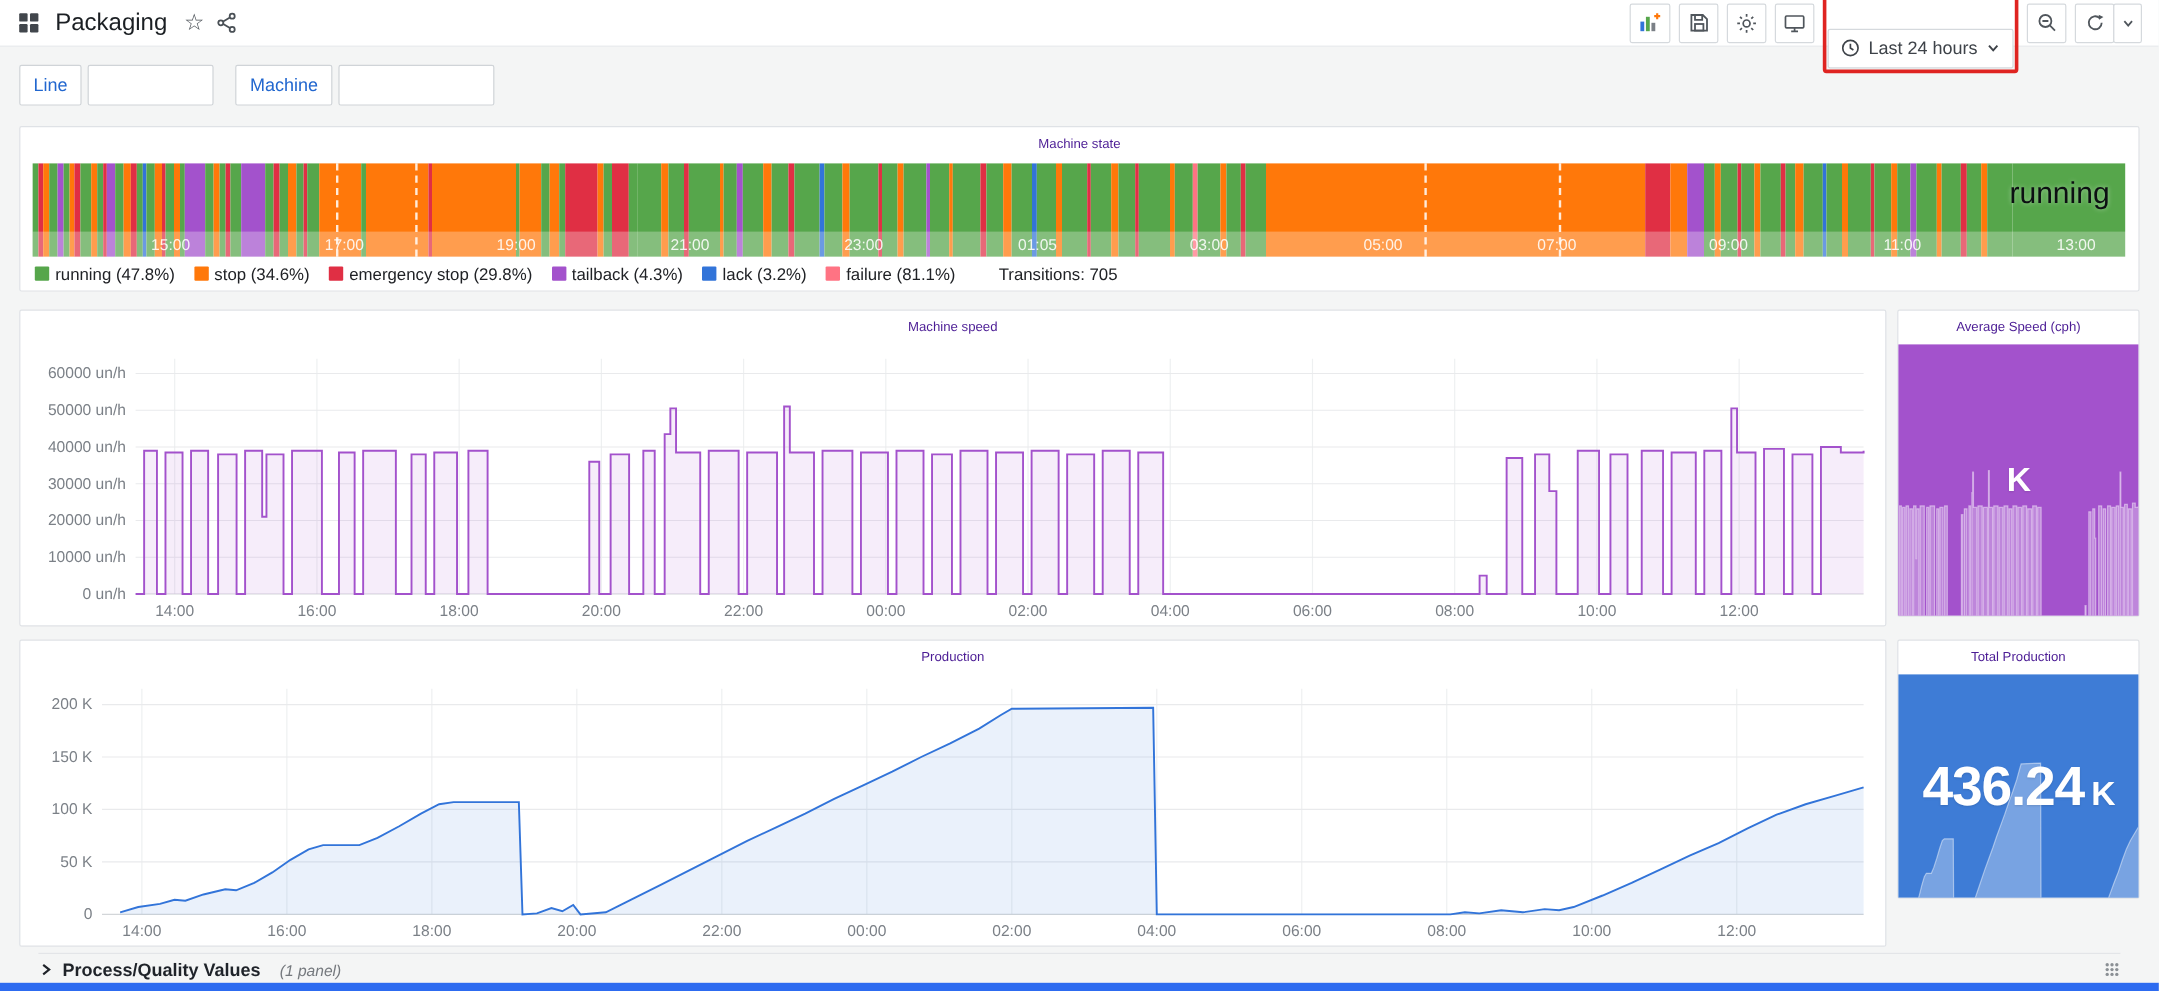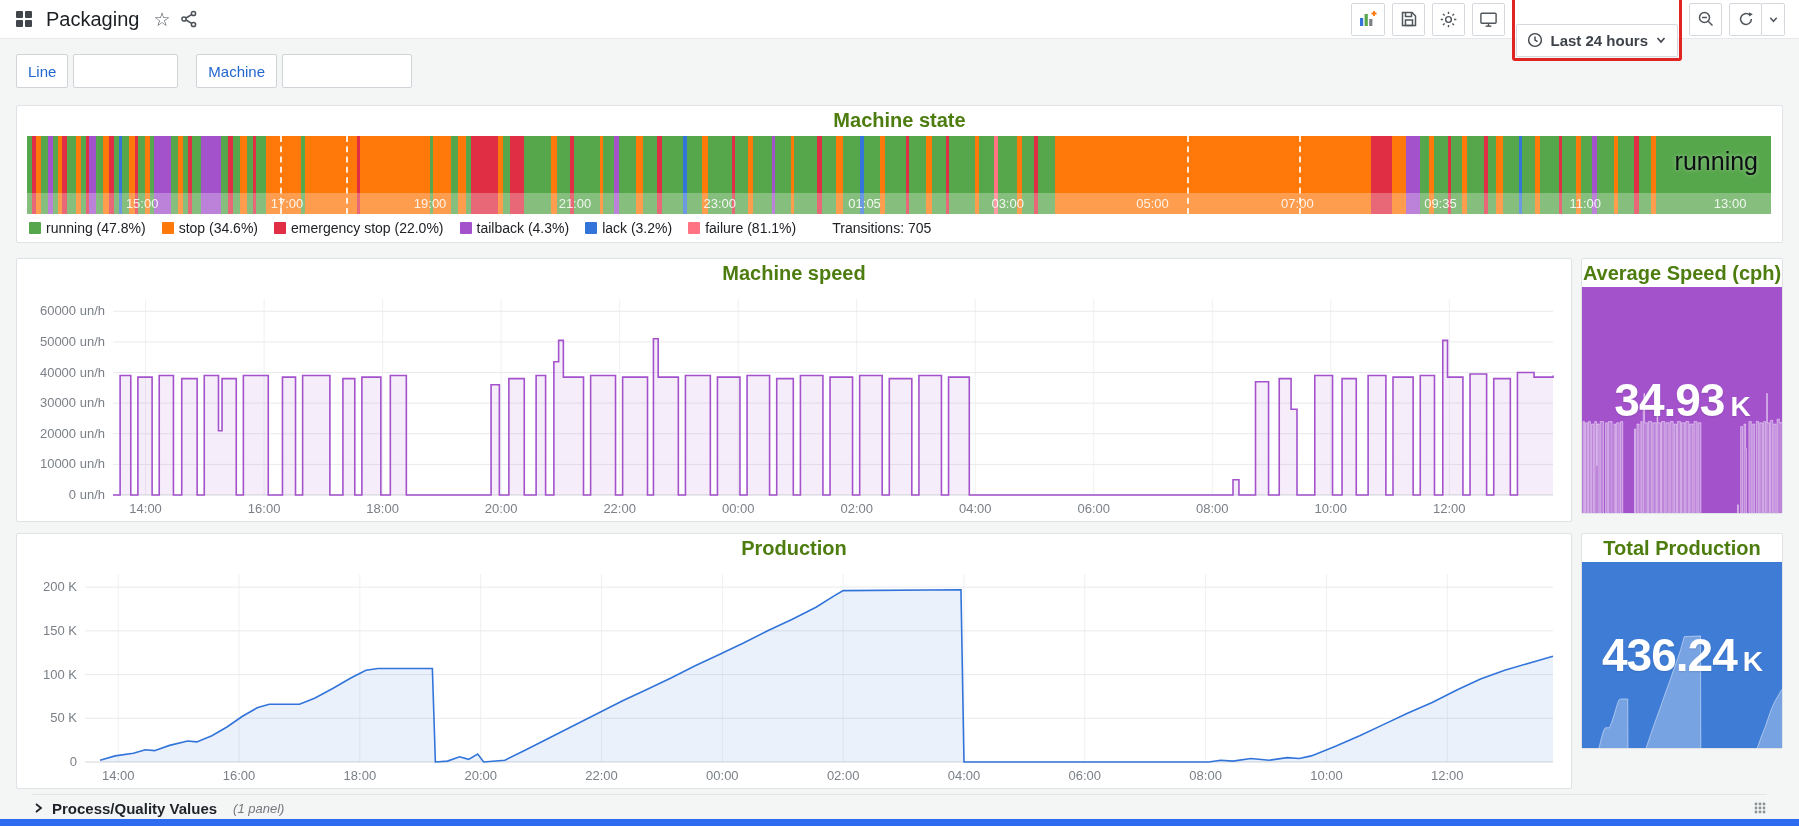--- a/index.html
+++ b/index.html
@@ -19,21 +19,21 @@
   .h-left { display:flex; align-items:center; gap:10px; }
   .dash-title { font-size:20px; color:#1b1f23; font-weight:400; margin:0 4px 0 2px; }
   .h-icon { color:#4a5056; display:flex; align-items:center; }
   .star-glyph { font-size:19px; line-height:1; color:#4a5056; }
   .h-right { margin-left:auto; display:flex; align-items:center; gap:7px; }
   .tool-btn {
     height:33px; min-width:33px; border:1px solid #d5d9dd; border-radius:2px;
     background:#fff; display:flex; align-items:center; justify-content:center;
     color:#50565c; cursor:pointer; padding:0 6px;
   }
-  .time-btn { padding:0 10px; gap:7px; font-size:15px; color:#3e4349; font-weight:700; white-space:nowrap;margin-top:42px; }
+  .time-btn { padding:0 10px; gap:7px; font-size:15px; color:#3e4349; font-weight:400; white-space:nowrap;margin-top:42px; }
   .annotation-box { border:3px solid #df2421; border-radius:3px; padding:1px; display:flex; }
   .btn-group { display:flex; }
   .btn-group .tool-btn + .tool-btn { margin-left:-1px; min-width:24px; padding:0 3px; }
   
   .filters { display:flex; gap:18px; padding:15px 16px 0 16px; align-items:center; }
   .filter-pair { display:flex; gap:5px; }
   .filter-chip {
     height:34px; padding:0 11px; background:#fff; border:1px solid #d0d4d8;
     border-radius:2px; color:#2267cf; font-size:15px; display:flex; align-items:center;
   }
@@ -41,21 +41,21 @@
     height:34px; background:#fff; border:1px solid #d0d4d8; border-radius:2px;
     font-size:15px; padding:0 8px; color:#1f2126; font-family:"Liberation Sans",sans-serif;
   }
   .filter-input.line { width:105px; }
   .filter-input.machine { width:130px; }
   
   .dashboard { padding:0 16px; }
   .panel { background:#fff; border:1px solid #dfe2e6; border-radius:2px; position:relative; }
   .panel-title {
     height:28px; display:flex; align-items:center; justify-content:center;
-    font-size:20px; font-weight:700; color:#4d7c0f; cursor:pointer;
+    font-size:11px; font-weight:400; color:#4c1d95; cursor:pointer;
   }
   
   .state-panel { margin-top:17px; height:138px; display:flex; flex-direction:column; }
   .state-band-wrap { position:relative; margin:2px 10px 0 10px; height:78px; }
   .state-band { position:absolute; inset:0; display:flex; overflow:hidden; }
   .state-band > div { height:100%; }
   .band-dim { position:absolute; left:0; right:0; bottom:0; height:21px; background:rgba(255,255,255,0.28); pointer-events:none; }
   .band-tick { position:absolute; bottom:3px; transform:translateX(-50%); color:rgba(255,255,255,0.88); font-size:13px; pointer-events:none; }
   .ann-line { position:absolute; top:0; bottom:0; width:0; border-left:2px dashed rgba(255,255,255,0.85); pointer-events:none; }
   .current-state {
@@ -343,39 +343,39 @@
       <div id="state-ticks">
           <span class="band-tick" style="left: 6.6%;">15:00</span>
           <span class="band-tick" style="left: 14.9%;">17:00</span>
           <span class="band-tick" style="left: 23.1%;">19:00</span>
           <span class="band-tick" style="left: 31.4%;">21:00</span>
           <span class="band-tick" style="left: 39.7%;">23:00</span>
           <span class="band-tick" style="left: 48%;">01:05</span>
           <span class="band-tick" style="left: 56.2%;">03:00</span>
           <span class="band-tick" style="left: 64.5%;">05:00</span>
           <span class="band-tick" style="left: 72.8%; text-align: center;">07:00</span>
-          <span class="band-tick" style="left: 81%;">09:35</span>
+          <span class="band-tick" style="left: 81%;">09:00</span>
           <span class="band-tick" style="left: 89.3%;">11:00</span>
           <span class="band-tick" style="left: 97.6%;">13:00</span>
         </div>
       <div class="current-state">running</div>
     </div>
     <div class="state-legend">
       <span id="legend-items" style="display:flex;gap:16px;align-items:center;">
           <span class="legend-item">
             <span class="legend-swatch" style="background: rgb(86, 166, 75);"></span>
             <span>running (47.8%)</span>
           </span>
           <span class="legend-item">
             <span class="legend-swatch" style="background: rgb(255, 120, 10);"></span>
             <span>stop (34.6%)</span>
           </span>
           <span class="legend-item">
             <span class="legend-swatch" style="background: rgb(224, 47, 68);"></span>
-            <span>emergency stop (22.0%)</span>
+            <span>emergency stop (29.8%)</span>
           </span>
           <span class="legend-item">
             <span class="legend-swatch" style="background: rgb(163, 82, 204);"></span>
             <span>tailback (4.3%)</span>
           </span>
           <span class="legend-item">
             <span class="legend-swatch" style="background: rgb(50, 116, 217);"></span>
             <span>lack (3.2%)</span>
           </span>
           <span class="legend-item">
@@ -438,21 +438,20 @@
     <div class="panel stat-panel speed">
       <div class="panel-title">Average Speed (cph)</div>
       <div class="stat-fill" id="avg-speed-fill" style="background: rgb(163, 82, 204);">
         <div class="spark speed" id="avg-speed-spark">
             <svg width="200" height="131">
               <path d="M0 131 L0.9876543209876543 131 L0.9876543209876543 35.593837535014 L2.4691358024691357 35.593837535014 L2.4691358024691357 131 L3.45679012345679 131 L3.45679012345679 36.81699346405229 L5.432098765432099 36.81699346405229 L5.432098765432099 131 L6.419753086419753 131 L6.419753086419753 35.593837535014 L8.395061728395062 35.593837535014 L8.395061728395062 131 L9.547325102880658 131 L9.547325102880658 38.04014939309056 L11.687242798353909 38.04014939309056 L11.687242798353909 131 L12.674897119341564 131 L12.674897119341564 35.593837535014 L14.650205761316872 35.593837535014 L14.650205761316872 79.62745098039215 L15.144032921810698 79.62745098039215 L15.144032921810698 38.04014939309056 L17.11934156378601 38.04014939309056 L17.11934156378601 131 L18.106995884773664 131 L18.106995884773664 35.593837535014 L21.563786008230455 35.593837535014 L21.563786008230455 131 L23.53909465020576 131 L23.53909465020576 36.81699346405229 L25.349794238683128 36.81699346405229 L25.349794238683128 131 L26.337448559670783 131 L26.337448559670783 35.593837535014 L30.12345679012346 35.593837535014 L30.12345679012346 131 L31.934156378600818 131 L31.934156378600818 38.04014939309056 L33.58024691358025 38.04014939309056 L33.58024691358025 131 L34.5679012345679 131 L34.5679012345679 36.81699346405229 L37.20164609053497 36.81699346405229 L37.20164609053497 131 L38.51851851851851 131 L38.51851851851851 35.593837535014 L40.74074074074074 35.593837535014 L40.74074074074074 131 L52.510288065843625 131 L52.510288065843625 42.93277310924368 L53.66255144032921 42.93277310924368 L53.66255144032921 131 L54.97942386831275 131 L54.97942386831275 38.04014939309056 L57.11934156378601 38.04014939309056 L57.11934156378601 131 L58.76543209876542 131 L58.76543209876542 35.593837535014 L60.08230452674896 35.593837535014 L60.08230452674896 131 L61.23456790123457 131 L61.23456790123457 24.58543417366947 L61.89300411522633 24.58543417366947 L61.89300411522633 7.4612511671335255 L62.5514403292181 7.4612511671335255 L62.5514403292181 36.81699346405229 L65.34979423868313 36.81699346405229 L65.34979423868313 131 L66.33744855967079 131 L66.33744855967079 35.593837535014 L69.79423868312757 35.593837535014 L69.79423868312757 131 L70.78189300411523 131 L70.78189300411523 36.81699346405229 L74.23868312757202 36.81699346405229 L74.23868312757202 131 L75.06172839506172 131 L75.06172839506172 6.238095238095241 L75.72016460905348 6.238095238095241 L75.72016460905348 36.81699346405229 L78.5185185185185 36.81699346405229 L78.5185185185185 131 L79.50617283950618 131 L79.50617283950618 35.593837535014 L82.96296296296296 35.593837535014 L82.96296296296296 131 L83.9506172839506 131 L83.9506172839506 36.81699346405229 L87.07818930041152 36.81699346405229 L87.07818930041152 131 L88.06584362139917 131 L88.06584362139917 35.593837535014 L91.19341563786007 35.593837535014 L91.19341563786007 131 L92.18106995884773 131 L92.18106995884773 38.04014939309056 L94.48559670781893 38.04014939309056 L94.48559670781893 131 L95.47325102880659 131 L95.47325102880659 35.593837535014 L98.60082304526749 35.593837535014 L98.60082304526749 131 L99.58847736625513 131 L99.58847736625513 36.81699346405229 L102.71604938271605 36.81699346405229 L102.71604938271605 131 L103.7037037037037 131 L103.7037037037037 35.593837535014 L106.83127572016463 35.593837535014 L106.83127572016463 131 L107.81893004115226 131 L107.81893004115226 38.04014939309056 L110.94650205761316 38.04014939309056 L110.94650205761316 131 L111.93415637860082 131 L111.93415637860082 35.593837535014 L115.06172839506172 35.593837535014 L115.06172839506172 131 L116.0493827160494 131 L116.0493827160494 36.81699346405229 L118.93004115226336 36.81699346405229 L118.93004115226336 131 L155.55555555555554 131 L155.55555555555554 118.76844070961718 L156.37860082304528 118.76844070961718 L156.37860082304528 131 L158.68312757201645 131 L158.68312757201645 40.48646125116713 L160.49382716049382 40.48646125116713 L160.49382716049382 131 L161.9753086419753 131 L161.9753086419753 38.04014939309056 L163.62139917695472 38.04014939309056 L163.62139917695472 62.50326797385621 L164.44444444444443 62.50326797385621 L164.44444444444443 131 L166.9135802469136 131 L166.9135802469136 35.593837535014 L169.38271604938268 35.593837535014 L169.38271604938268 131 L170.69958847736623 131 L170.69958847736623 38.04014939309056 L172.67489711934155 38.04014939309056 L172.67489711934155 131 L174.320987654321 131 L174.320987654321 35.593837535014 L176.79012345679013 35.593837535014 L176.79012345679013 131 L177.7777777777778 131 L177.7777777777778 36.81699346405229 L180.5761316872428 36.81699346405229 L180.5761316872428 131 L181.56378600823044 131 L181.56378600823044 35.593837535014 L183.53909465020578 35.593837535014 L183.53909465020578 131 L184.69135802469137 131 L184.69135802469137 7.4612511671335255 L185.34979423868313 7.4612511671335255 L185.34979423868313 36.81699346405229 L187.4897119341564 36.81699346405229 L187.4897119341564 131 L188.477366255144 131 L188.477366255144 34.37068160597572 L190.7818930041152 34.37068160597572 L190.7818930041152 131 L191.76954732510288 131 L191.76954732510288 38.04014939309056 L194.07407407407405 38.04014939309056 L194.07407407407405 131 L195.06172839506172 131 L195.06172839506172 33.147525676937434 L197.36625514403292 33.147525676937434 L197.36625514403292 36.81699346405229 L200 36.81699346405229 L200 35.593837535014 L200 131 L0 131 Z" fill="rgba(255,255,255,0.30)" stroke="none"></path>
               <path d="M0 131 L0.9876543209876543 131 L0.9876543209876543 35.593837535014 L2.4691358024691357 35.593837535014 L2.4691358024691357 131 L3.45679012345679 131 L3.45679012345679 36.81699346405229 L5.432098765432099 36.81699346405229 L5.432098765432099 131 L6.419753086419753 131 L6.419753086419753 35.593837535014 L8.395061728395062 35.593837535014 L8.395061728395062 131 L9.547325102880658 131 L9.547325102880658 38.04014939309056 L11.687242798353909 38.04014939309056 L11.687242798353909 131 L12.674897119341564 131 L12.674897119341564 35.593837535014 L14.650205761316872 35.593837535014 L14.650205761316872 79.62745098039215 L15.144032921810698 79.62745098039215 L15.144032921810698 38.04014939309056 L17.11934156378601 38.04014939309056 L17.11934156378601 131 L18.106995884773664 131 L18.106995884773664 35.593837535014 L21.563786008230455 35.593837535014 L21.563786008230455 131 L23.53909465020576 131 L23.53909465020576 36.81699346405229 L25.349794238683128 36.81699346405229 L25.349794238683128 131 L26.337448559670783 131 L26.337448559670783 35.593837535014 L30.12345679012346 35.593837535014 L30.12345679012346 131 L31.934156378600818 131 L31.934156378600818 38.04014939309056 L33.58024691358025 38.04014939309056 L33.58024691358025 131 L34.5679012345679 131 L34.5679012345679 36.81699346405229 L37.20164609053497 36.81699346405229 L37.20164609053497 131 L38.51851851851851 131 L38.51851851851851 35.593837535014 L40.74074074074074 35.593837535014 L40.74074074074074 131 L52.510288065843625 131 L52.510288065843625 42.93277310924368 L53.66255144032921 42.93277310924368 L53.66255144032921 131 L54.97942386831275 131 L54.97942386831275 38.04014939309056 L57.11934156378601 38.04014939309056 L57.11934156378601 131 L58.76543209876542 131 L58.76543209876542 35.593837535014 L60.08230452674896 35.593837535014 L60.08230452674896 131 L61.23456790123457 131 L61.23456790123457 24.58543417366947 L61.89300411522633 24.58543417366947 L61.89300411522633 7.4612511671335255 L62.5514403292181 7.4612511671335255 L62.5514403292181 36.81699346405229 L65.34979423868313 36.81699346405229 L65.34979423868313 131 L66.33744855967079 131 L66.33744855967079 35.593837535014 L69.79423868312757 35.593837535014 L69.79423868312757 131 L70.78189300411523 131 L70.78189300411523 36.81699346405229 L74.23868312757202 36.81699346405229 L74.23868312757202 131 L75.06172839506172 131 L75.06172839506172 6.238095238095241 L75.72016460905348 6.238095238095241 L75.72016460905348 36.81699346405229 L78.5185185185185 36.81699346405229 L78.5185185185185 131 L79.50617283950618 131 L79.50617283950618 35.593837535014 L82.96296296296296 35.593837535014 L82.96296296296296 131 L83.9506172839506 131 L83.9506172839506 36.81699346405229 L87.07818930041152 36.81699346405229 L87.07818930041152 131 L88.06584362139917 131 L88.06584362139917 35.593837535014 L91.19341563786007 35.593837535014 L91.19341563786007 131 L92.18106995884773 131 L92.18106995884773 38.04014939309056 L94.48559670781893 38.04014939309056 L94.48559670781893 131 L95.47325102880659 131 L95.47325102880659 35.593837535014 L98.60082304526749 35.593837535014 L98.60082304526749 131 L99.58847736625513 131 L99.58847736625513 36.81699346405229 L102.71604938271605 36.81699346405229 L102.71604938271605 131 L103.7037037037037 131 L103.7037037037037 35.593837535014 L106.83127572016463 35.593837535014 L106.83127572016463 131 L107.81893004115226 131 L107.81893004115226 38.04014939309056 L110.94650205761316 38.04014939309056 L110.94650205761316 131 L111.93415637860082 131 L111.93415637860082 35.593837535014 L115.06172839506172 35.593837535014 L115.06172839506172 131 L116.0493827160494 131 L116.0493827160494 36.81699346405229 L118.93004115226336 36.81699346405229 L118.93004115226336 131 L155.55555555555554 131 L155.55555555555554 118.76844070961718 L156.37860082304528 118.76844070961718 L156.37860082304528 131 L158.68312757201645 131 L158.68312757201645 40.48646125116713 L160.49382716049382 40.48646125116713 L160.49382716049382 131 L161.9753086419753 131 L161.9753086419753 38.04014939309056 L163.62139917695472 38.04014939309056 L163.62139917695472 62.50326797385621 L164.44444444444443 62.50326797385621 L164.44444444444443 131 L166.9135802469136 131 L166.9135802469136 35.593837535014 L169.38271604938268 35.593837535014 L169.38271604938268 131 L170.69958847736623 131 L170.69958847736623 38.04014939309056 L172.67489711934155 38.04014939309056 L172.67489711934155 131 L174.320987654321 131 L174.320987654321 35.593837535014 L176.79012345679013 35.593837535014 L176.79012345679013 131 L177.7777777777778 131 L177.7777777777778 36.81699346405229 L180.5761316872428 36.81699346405229 L180.5761316872428 131 L181.56378600823044 131 L181.56378600823044 35.593837535014 L183.53909465020578 35.593837535014 L183.53909465020578 131 L184.69135802469137 131 L184.69135802469137 7.4612511671335255 L185.34979423868313 7.4612511671335255 L185.34979423868313 36.81699346405229 L187.4897119341564 36.81699346405229 L187.4897119341564 131 L188.477366255144 131 L188.477366255144 34.37068160597572 L190.7818930041152 34.37068160597572 L190.7818930041152 131 L191.76954732510288 131 L191.76954732510288 38.04014939309056 L194.07407407407405 38.04014939309056 L194.07407407407405 131 L195.06172839506172 131 L195.06172839506172 33.147525676937434 L197.36625514403292 33.147525676937434 L197.36625514403292 36.81699346405229 L200 36.81699346405229 L200 35.593837535014" fill="none" stroke="rgba(255,255,255,0.45)" stroke-width="1"></path>
             </svg>
           </div>
         <div class="stat-value">
-          <span>34.93</span>
             <span class="stat-unit">K</span>
         </div>
       </div>
     </div>
   </div>
 
   <div class="chart-row second">
     <div class="panel big-chart production">
       <div class="panel-title">Production</div>
       <div class="plot" id="production-plot">

